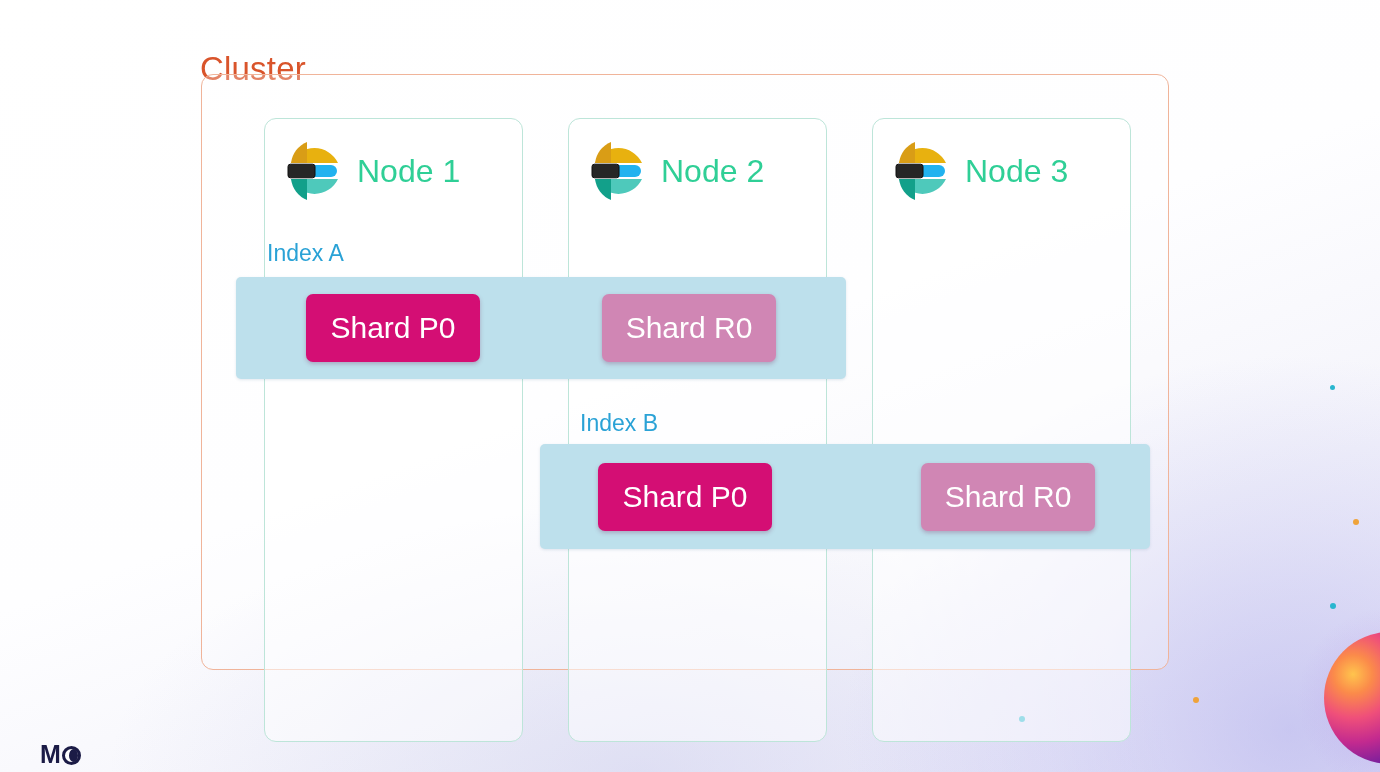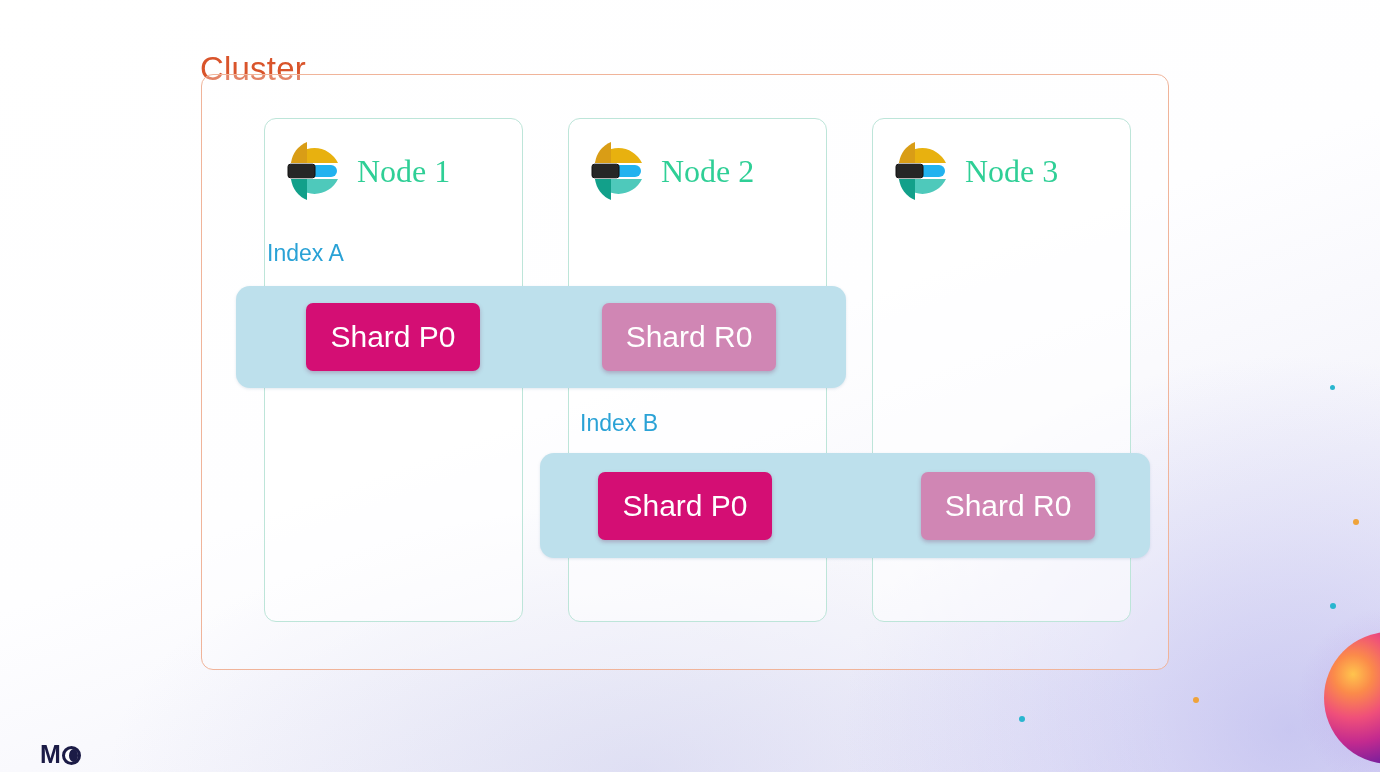--- a/index.html
+++ b/index.html
@@ -71,26 +71,25 @@
     border: 1.4px solid #f0b49a;
     border-radius: 12px;
     background: rgba(255,255,255,0.28);
     box-sizing: border-box;
   }
 
   .node-card {
     position: absolute;
     top: 118px;
     width: 259px;
-    height: 504px;
+    height: 624px;
     border: 1.4px solid #bde5d9;
     border-radius: 12px;
     background: rgba(255,255,255,0.55);
     box-sizing: border-box;
-    font-family: Liberation Serif, serif;
   }
   #node-card-1 { left: 264px; }
   #node-card-2 { left: 568px; }
   #node-card-3 { left: 872px; }
 
   .node-head {
     position: absolute;
     left: 18px;
     top: 20px;
     display: flex;
@@ -114,23 +113,22 @@
     line-height: 34px;
     white-space: nowrap;
   }
   #index-label-a { left: 267px; top: 236px; }
   #index-label-b { left: 580px; top: 406px; }
 
   
   .index-band {
     position: absolute;
     background: #bde0ec;
-    border-radius: 14px;
+    border-radius: 5px;
     box-shadow: 0 1px 3px rgba(90,130,160,0.18);
-    margin-top: 9px;
   }
   #index-band-a { left: 236px; top: 277px; width: 610px; height: 102px; }
   #index-band-b { left: 540px; top: 444px; width: 610px; height: 105px; }
 
   .shard {
     position: absolute;
     top: 50%;
     transform: translateY(-50%);
     display: flex;
     align-items: center;

